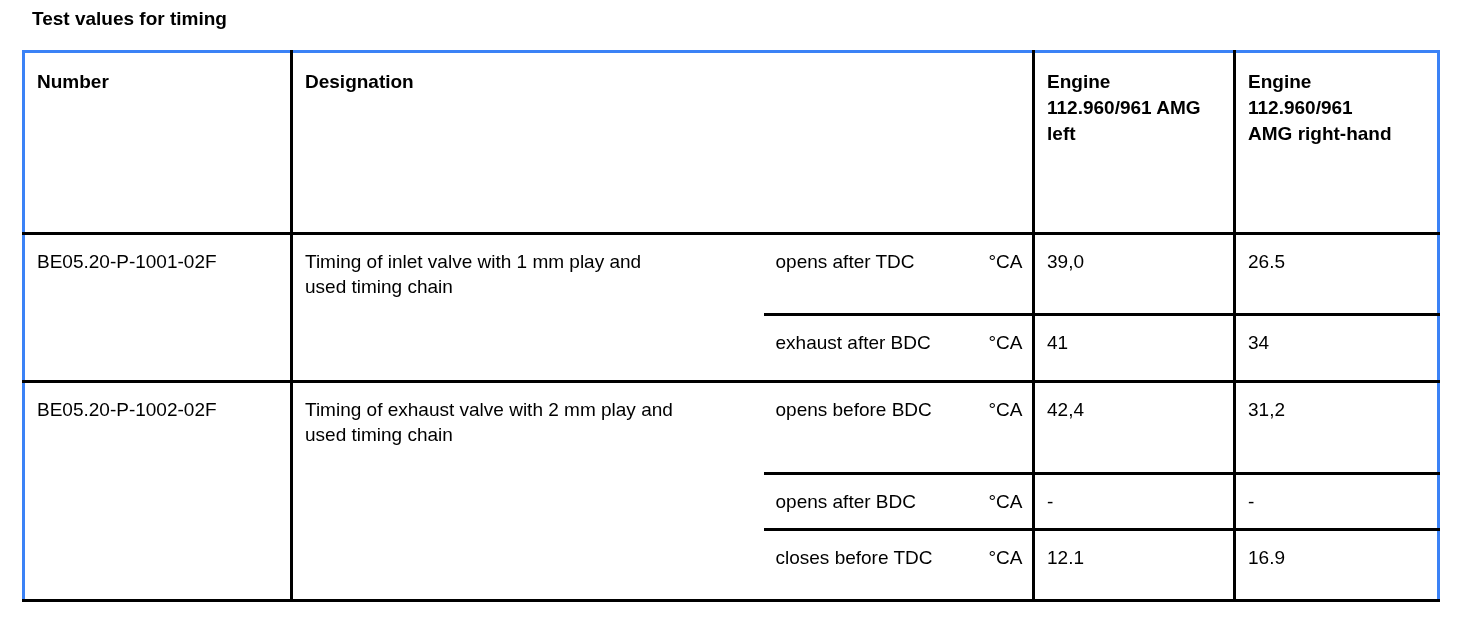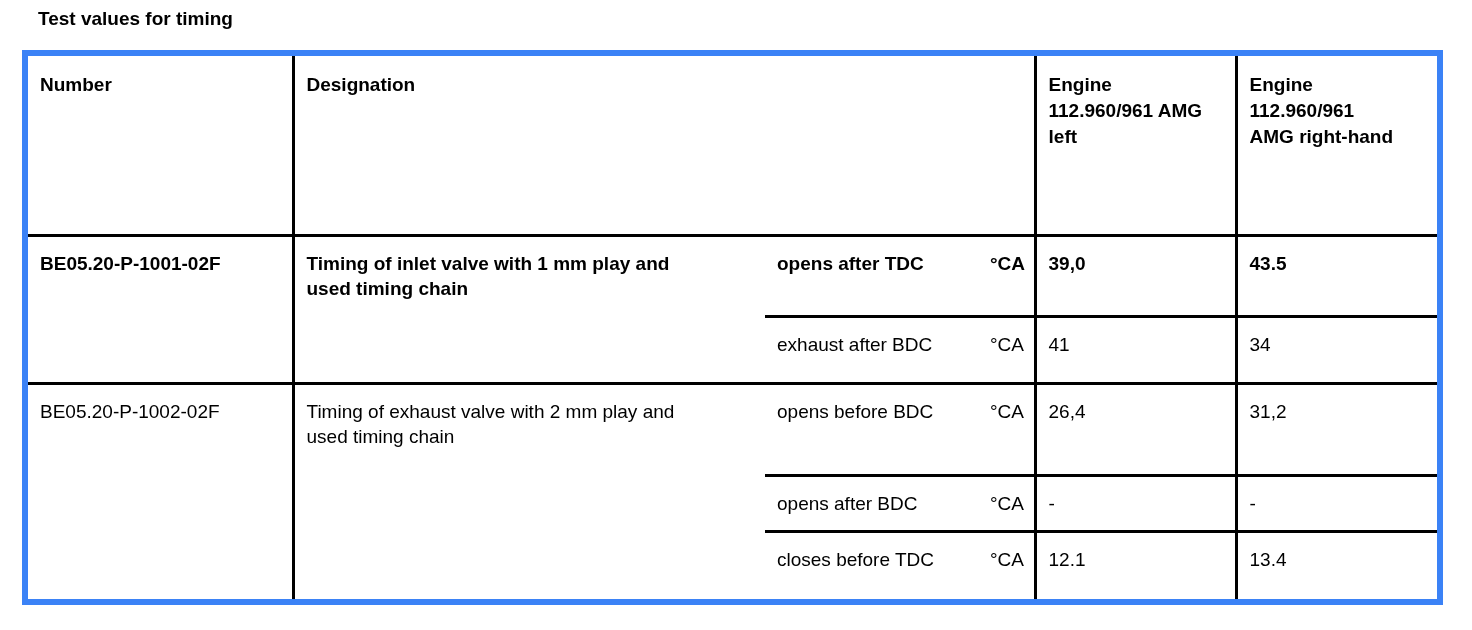--- a/index.html
+++ b/index.html
@@ -6,28 +6,28 @@
   html, body {
     width: 1472px; height: 630px;
     background: #ffffff;
     color: #000000;
     font-family: "Liberation Sans", "DejaVu Sans", sans-serif;
   }
   .page { padding: 8px 0 0 22px; }
   .doc-title {
     font-size: 19px;
     font-weight: bold;
-    margin-left: 16px;
+    margin-left: 10px;
     margin-bottom: 20px;
   }
   table.spec {
     border-collapse: collapse;
     table-layout: fixed;
     width: 1415px;
-    border: 6px solid #3b82f6;
+    border: 3px solid #3b82f6;
   }
   table.spec th, table.spec td {
     vertical-align: top;
     text-align: left;
     font-size: 19px;
     line-height: 25px;
     border-bottom: 3px solid #000;
     padding: 14px 6px 6px 12px;
   }
   table.spec th {
@@ -39,21 +39,21 @@
   .c-num  { border-right: 3px solid #000; }
   .c-des  { border-right: 0; }
   .c-cond { border-right: 0; padding-left: 8px; }
   .c-unit { border-right: 3px solid #000; padding-left: 0; }
   .c-el   { border-right: 3px solid #000; }
   .c-er   { border-right: 0; }
   th.c-desgroup { border-right: 3px solid #000; }
   .pre { white-space: pre-line; }
   
   tr.h-head { height: 182px; }
-  tr.h-r1a  { height: 81px; font-weight: bold; }
+  tr.h-r1a  { height: 81px; }
   tr.h-r1b  { height: 67px; }
   tr.h-r2a  { height: 92px; }
   tr.h-r2b  { height: 56px; }
   tr.h-r2c  { height: 71px; }
 </style>
 </head>
 <body>
 
 <div class="page">
 
@@ -81,46 +81,46 @@
 AMG right-hand</th>
     </tr>
 
     <tr class="h-r1a">
       <td class="c-num" rowspan="2">BE05.20-P-1001-02F</td>
       <td class="c-des pre" rowspan="2">Timing of inlet valve with 1 mm play and
 used timing chain</td>
       <td class="c-cond">opens after TDC</td>
       <td class="c-unit">°CA</td>
       <td class="c-el">39,0</td>
-      <td class="c-er">43.5</td>
+      <td class="c-er">26.5</td>
     </tr>
     <tr class="h-r1b">
       <td class="c-cond">exhaust after BDC</td>
       <td class="c-unit">°CA</td>
       <td class="c-el">41</td>
       <td class="c-er">34</td>
     </tr>
 
     <tr class="h-r2a">
       <td class="c-num" rowspan="3">BE05.20-P-1002-02F</td>
       <td class="c-des pre" rowspan="3">Timing of exhaust valve with 2 mm play and
 used timing chain</td>
       <td class="c-cond">opens before BDC</td>
       <td class="c-unit">°CA</td>
-      <td class="c-el">26,4</td>
+      <td class="c-el">42,4</td>
       <td class="c-er">31,2</td>
     </tr>
     <tr class="h-r2b">
       <td class="c-cond">opens after BDC</td>
       <td class="c-unit">°CA</td>
       <td class="c-el">-</td>
       <td class="c-er">-</td>
     </tr>
     <tr class="h-r2c">
       <td class="c-cond">closes before TDC</td>
       <td class="c-unit">°CA</td>
       <td class="c-el">12.1</td>
-      <td class="c-er">13.4</td>
+      <td class="c-er">16.9</td>
     </tr>
   </tbody>
     </table>
 
 </div>
 
 </body></html>

